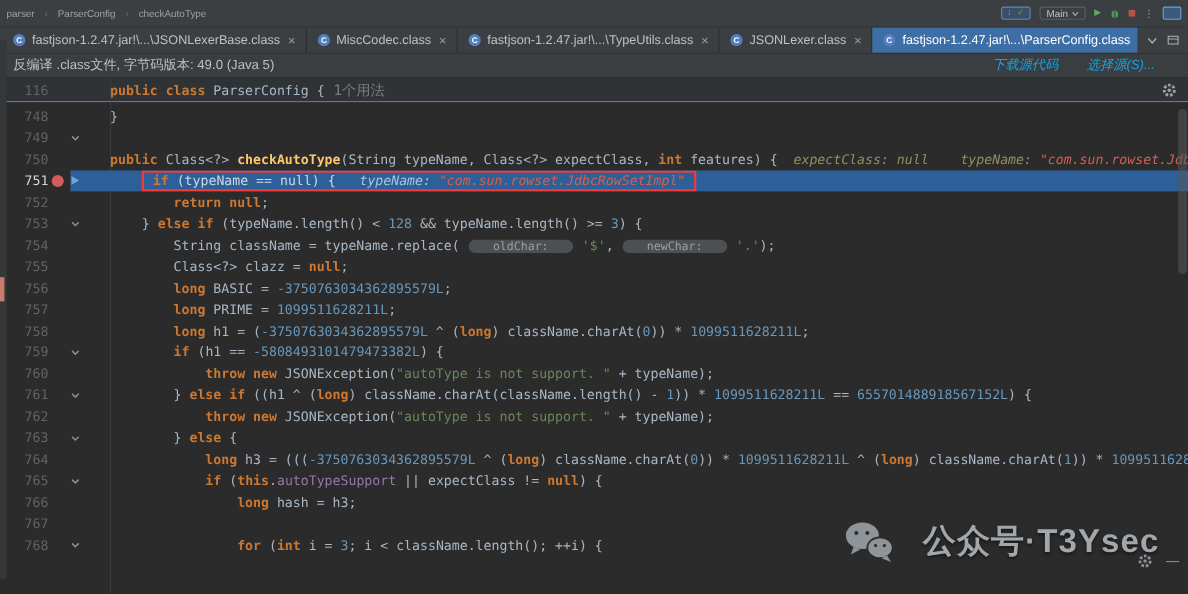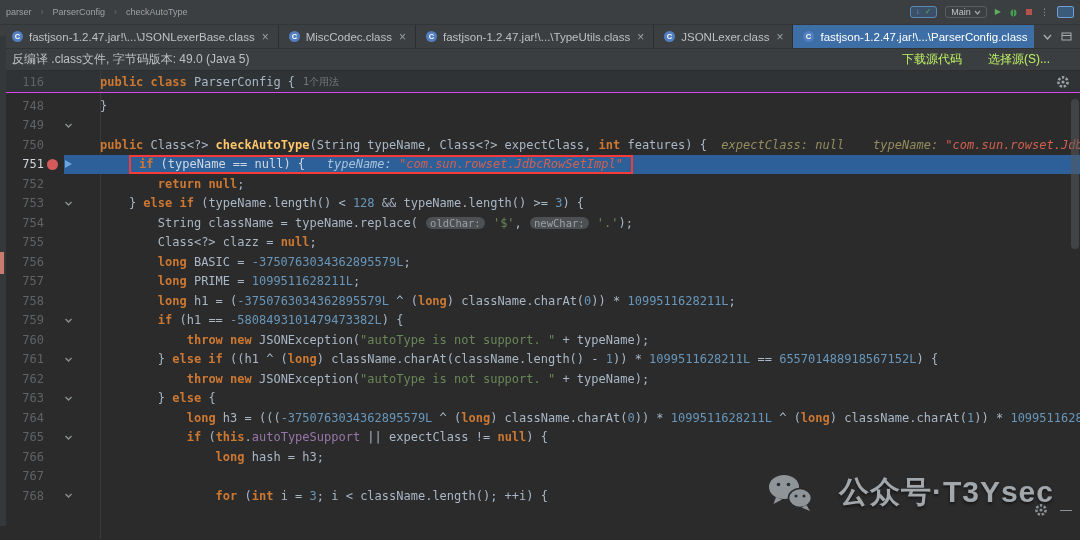--- a/index.html
+++ b/index.html
@@ -30,21 +30,21 @@
        font-size:11.5px;color:#bdc1c5;white-space:nowrap;}
   .tab.active{background:#3d6ea6;color:#ffffff;}
   .tab-close{color:#9aa0a4;font-size:12px;margin-left:2px;}
   .tab-bar-right{display:flex;align-items:center;gap:8px;padding:0 8px;}
 
   
   .banner{height:22px;background:#3b3e40;border-bottom:1px solid #2e2e2e;box-sizing:border-box;
           display:flex;align-items:center;justify-content:space-between;padding:0 12px 0 12px;
           font-size:12px;color:#bcc0c3;}
   .banner-links{display:flex;gap:26px;margin-right:18px;}
-  .banner-link{color:#bef264;}
+  .banner-link{color:#0ea5e9;font-style:italic;}
 
   
   .lnum{width:44px;text-align:right;color:#606366;flex:none;}
   .bp-slot{width:16px;flex:none;display:flex;justify-content:center;align-items:center;}
   .fold-slot{width:16px;flex:none;display:flex;justify-content:center;align-items:center;}
   .gut-gap{width:24px;flex:none;}
   .gutter-line{position:absolute;left:100px;top:0;bottom:0;width:1px;background:#393b3d;}
 
   
   .sticky{height:22px;background:#2f3335;border-bottom:1px solid #d946ef;box-sizing:border-box;
@@ -67,23 +67,23 @@
   
   .sg-k{color:#cc7832;font-weight:bold;}
   .sg-p{color:#a9b7c6;}
   .sg-n{color:#6897bb;}
   .sg-s{color:#6a8759;}
   .sg-m{color:#ffc66b;font-weight:bold;}
   .sg-f{color:#9876aa;}
   .sg-dh{color:#958d5e;font-style:italic;}
   .sg-dv{color:#d2604f;font-style:italic;}
   .sg-dhb{color:#a9c3dd;font-style:italic;}
-  .sg-chip{background:#4c5053;color:#9aa0a4;border-radius:8px;padding:0 4px;font-size:10.5px;margin:0 1px;}
+  .sg-chip{background:#4c5053;color:#9aa0a4;border-radius:8px;padding:0 22px;font-size:10.5px;margin:0 1px;}
   .row.exec .sg-p{color:#cfd8e2;}
-  .usage{color:#7a7a7a;font-size:10px;margin-left:8px;}
+  .usage{color:#7a7a7a;font-size:13px;margin-left:8px;}
 
   
   .left-stripe{position:absolute;left:0;top:36px;bottom:14px;width:6px;background:#35383a;z-index:4;}
   .stripe-marker{position:absolute;left:0;top:216px;width:4px;height:22px;background:#c97b6d;}
   .scroll-thumb{position:absolute;right:1px;top:6px;width:8px;height:150px;background:#54585b;
                 opacity:.55;border-radius:4px;z-index:4;}
   .watermark{position:absolute;right:26px;bottom:26px;display:flex;align-items:center;gap:26px;
              color:#a2a7ac;font-size:30px;font-weight:600;letter-spacing:1px;z-index:5;
              text-shadow:0 2px 3px rgba(0,0,0,.5);}
   .editor-float{position:absolute;right:8px;bottom:22px;display:flex;gap:12px;align-items:center;z-index:6;

